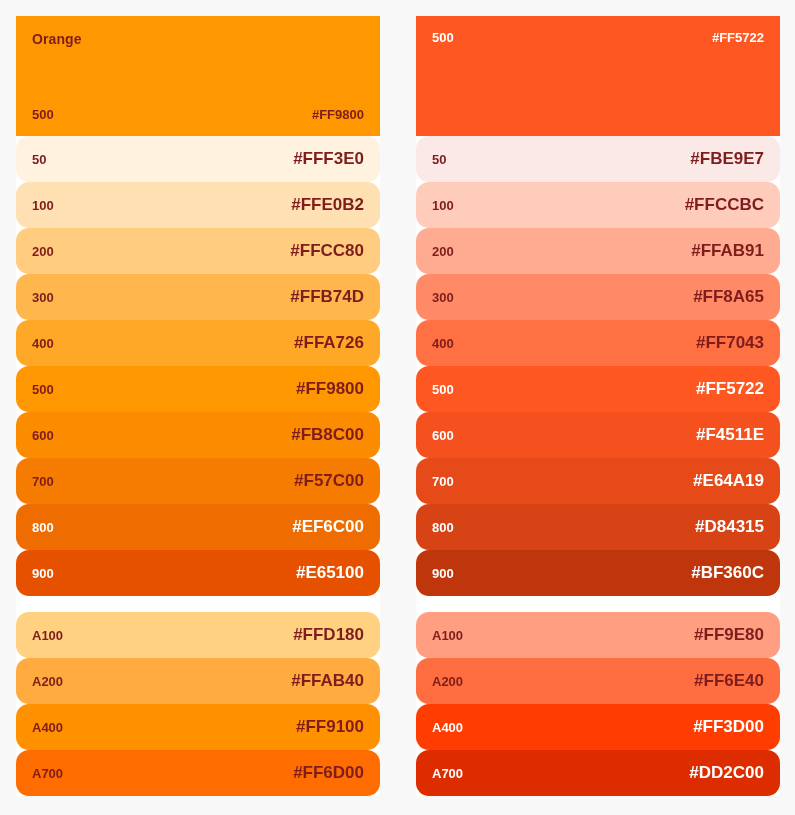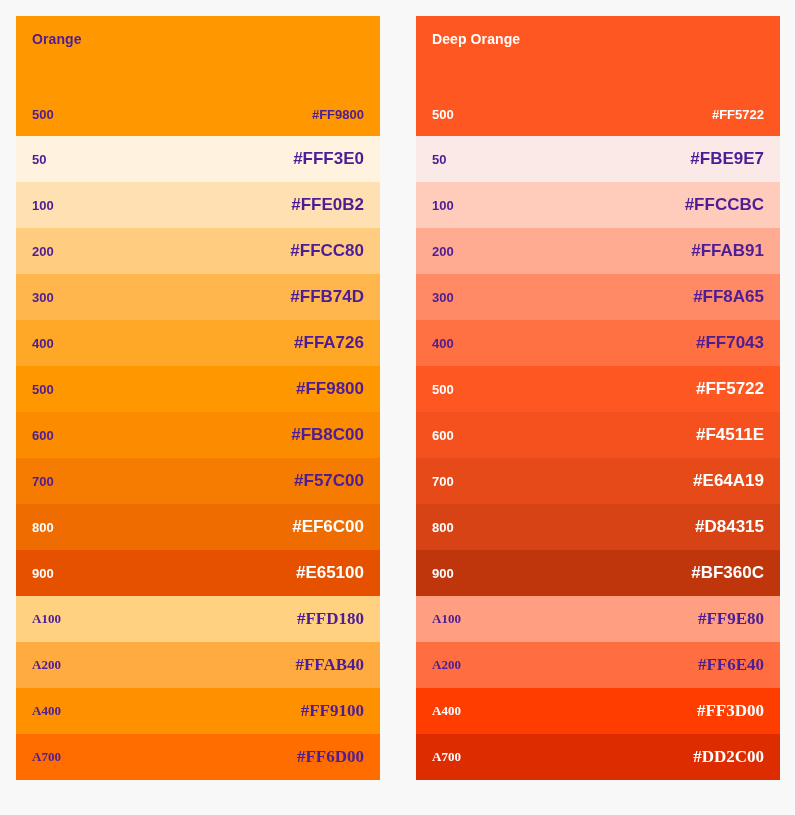--- a/index.html
+++ b/index.html
@@ -67,45 +67,46 @@
   }
 
   
   .shade-group {
     display: flex;
     flex-direction: column;
   }
   .accent-group {
     display: flex;
     flex-direction: column;
-    font-family: Liberation Serif, serif;
+    margin-top: 16px;
   }
 
   .shade-row {
     height: 46px;
     box-sizing: border-box;
     display: flex;
     flex-direction: row;
     align-items: center;
     justify-content: space-between;
     padding: 0 16px;
+    border-radius: 13px;
   }
   .shade-row .shade-name {
     font-size: 13px;
     font-weight: bold;
     white-space: nowrap;
   }
   .shade-row .shade-hex {
     font-size: 17px;
     font-weight: bold;
     white-space: nowrap;
   }
 
   .on-dark  { color: #ffffff; }
-  .on-light { color: #4c1d95; }
+  .on-light { color: #7f1d1d; }
 </style>
 </head>
 <body style="background: rgb(248, 248, 249);">
 
 <div class="palette-board">
     <div class="palette-card" style="background: rgb(255, 255, 255);">
       <div class="card-header on-light" style="background: rgb(255, 152, 0);">
         <div class="card-title">Orange</div>
         <div class="header-foot">
           <span class="shade-name">500</span>
@@ -168,21 +169,20 @@
           <span class="shade-hex">#FF9100</span>
         </div>
         <div class="shade-row on-light" style="background: rgb(255, 109, 0);">
           <span class="shade-name">A700</span>
           <span class="shade-hex">#FF6D00</span>
         </div>
       </div>
     </div>
     <div class="palette-card" style="background: rgb(255, 255, 255);">
       <div class="card-header on-dark" style="background: rgb(255, 87, 34);">
-        <div class="card-title">Deep Orange</div>
         <div class="header-foot">
           <span class="shade-name">500</span>
           <span class="shade-hex">#FF5722</span>
         </div>
       </div>
       <div class="shade-group">
         <div class="shade-row on-light" style="background: rgb(251, 233, 231);">
           <span class="shade-name">50</span>
           <span class="shade-hex">#FBE9E7</span>
         </div>

